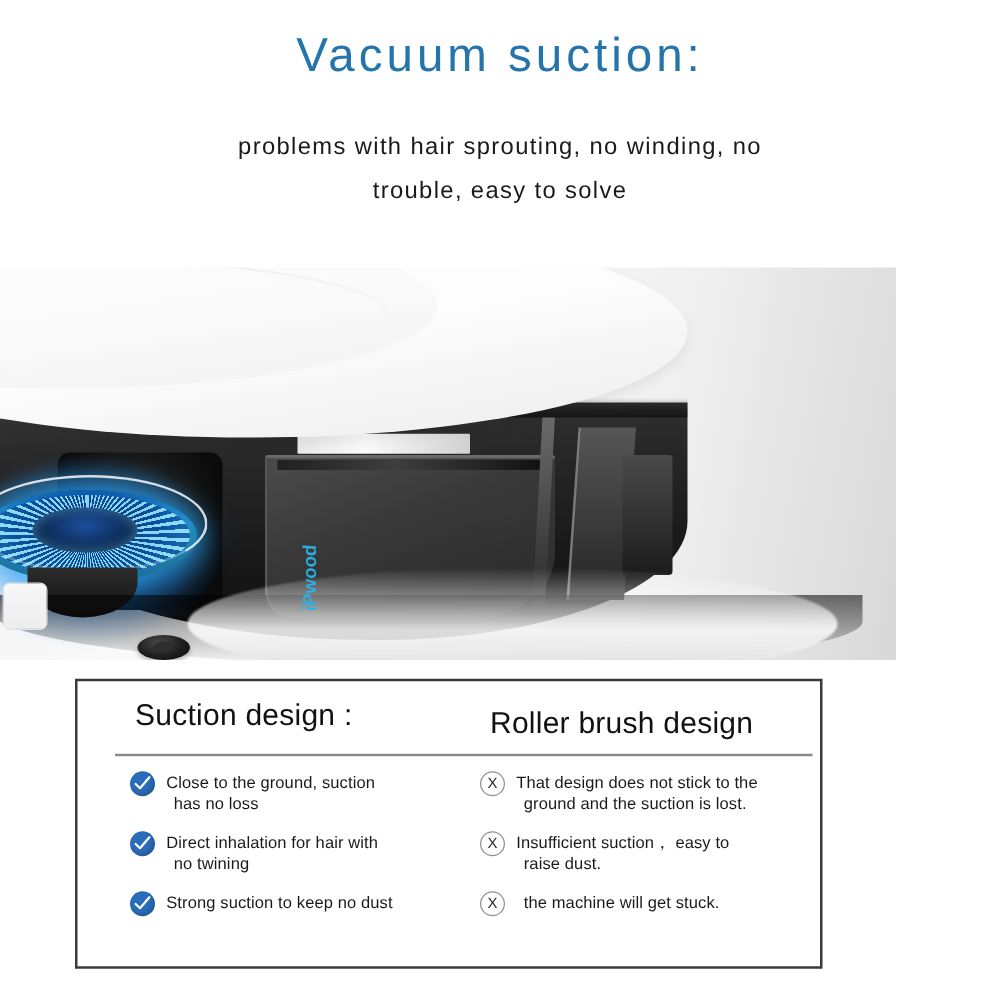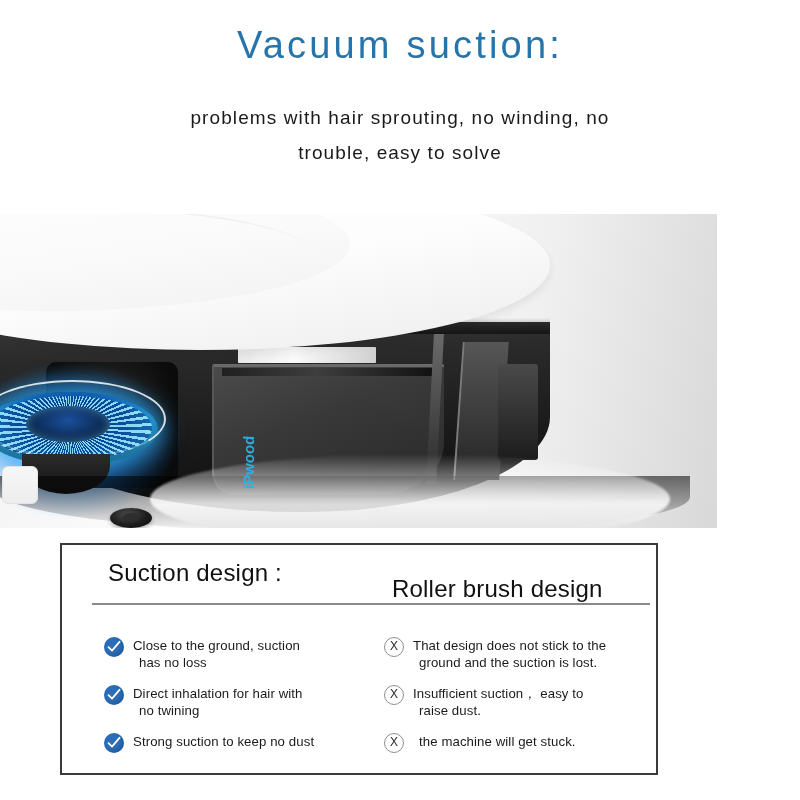--- a/index.html
+++ b/index.html
@@ -330,40 +330,39 @@
   }
   .col-head {
     position: absolute;
     font-size: 24px;
     color: #111111;
     font-weight: 400;
     letter-spacing: .2px;
     white-space: nowrap;
   }
   .col-head.left  { left: 46px;  top: 0; }
-  .col-head.right { left: 330px; top: 16px; }
+  .col-head.right { left: 330px; top: 6px; }
   .head-divider {
     position: absolute;
     left: 30px;
     top: 58px;
     width: 558px;
     height: 2px;
     background: #8a8a8a;
   }
 
   .rows {
     position: absolute;
     left: 0;
     top: 72px;
     width: 598px;
   }
   .col {
     position: absolute;
     top: 0;
-    margin-top: 20px;
   }
   .col.left  { left: 42px;  width: 270px; }
   .col.right { left: 322px; width: 264px; }
 
   .row {
     position: relative;
     display: flex;
     align-items: flex-start;
     margin-bottom: 14px;
     min-height: 34px;

